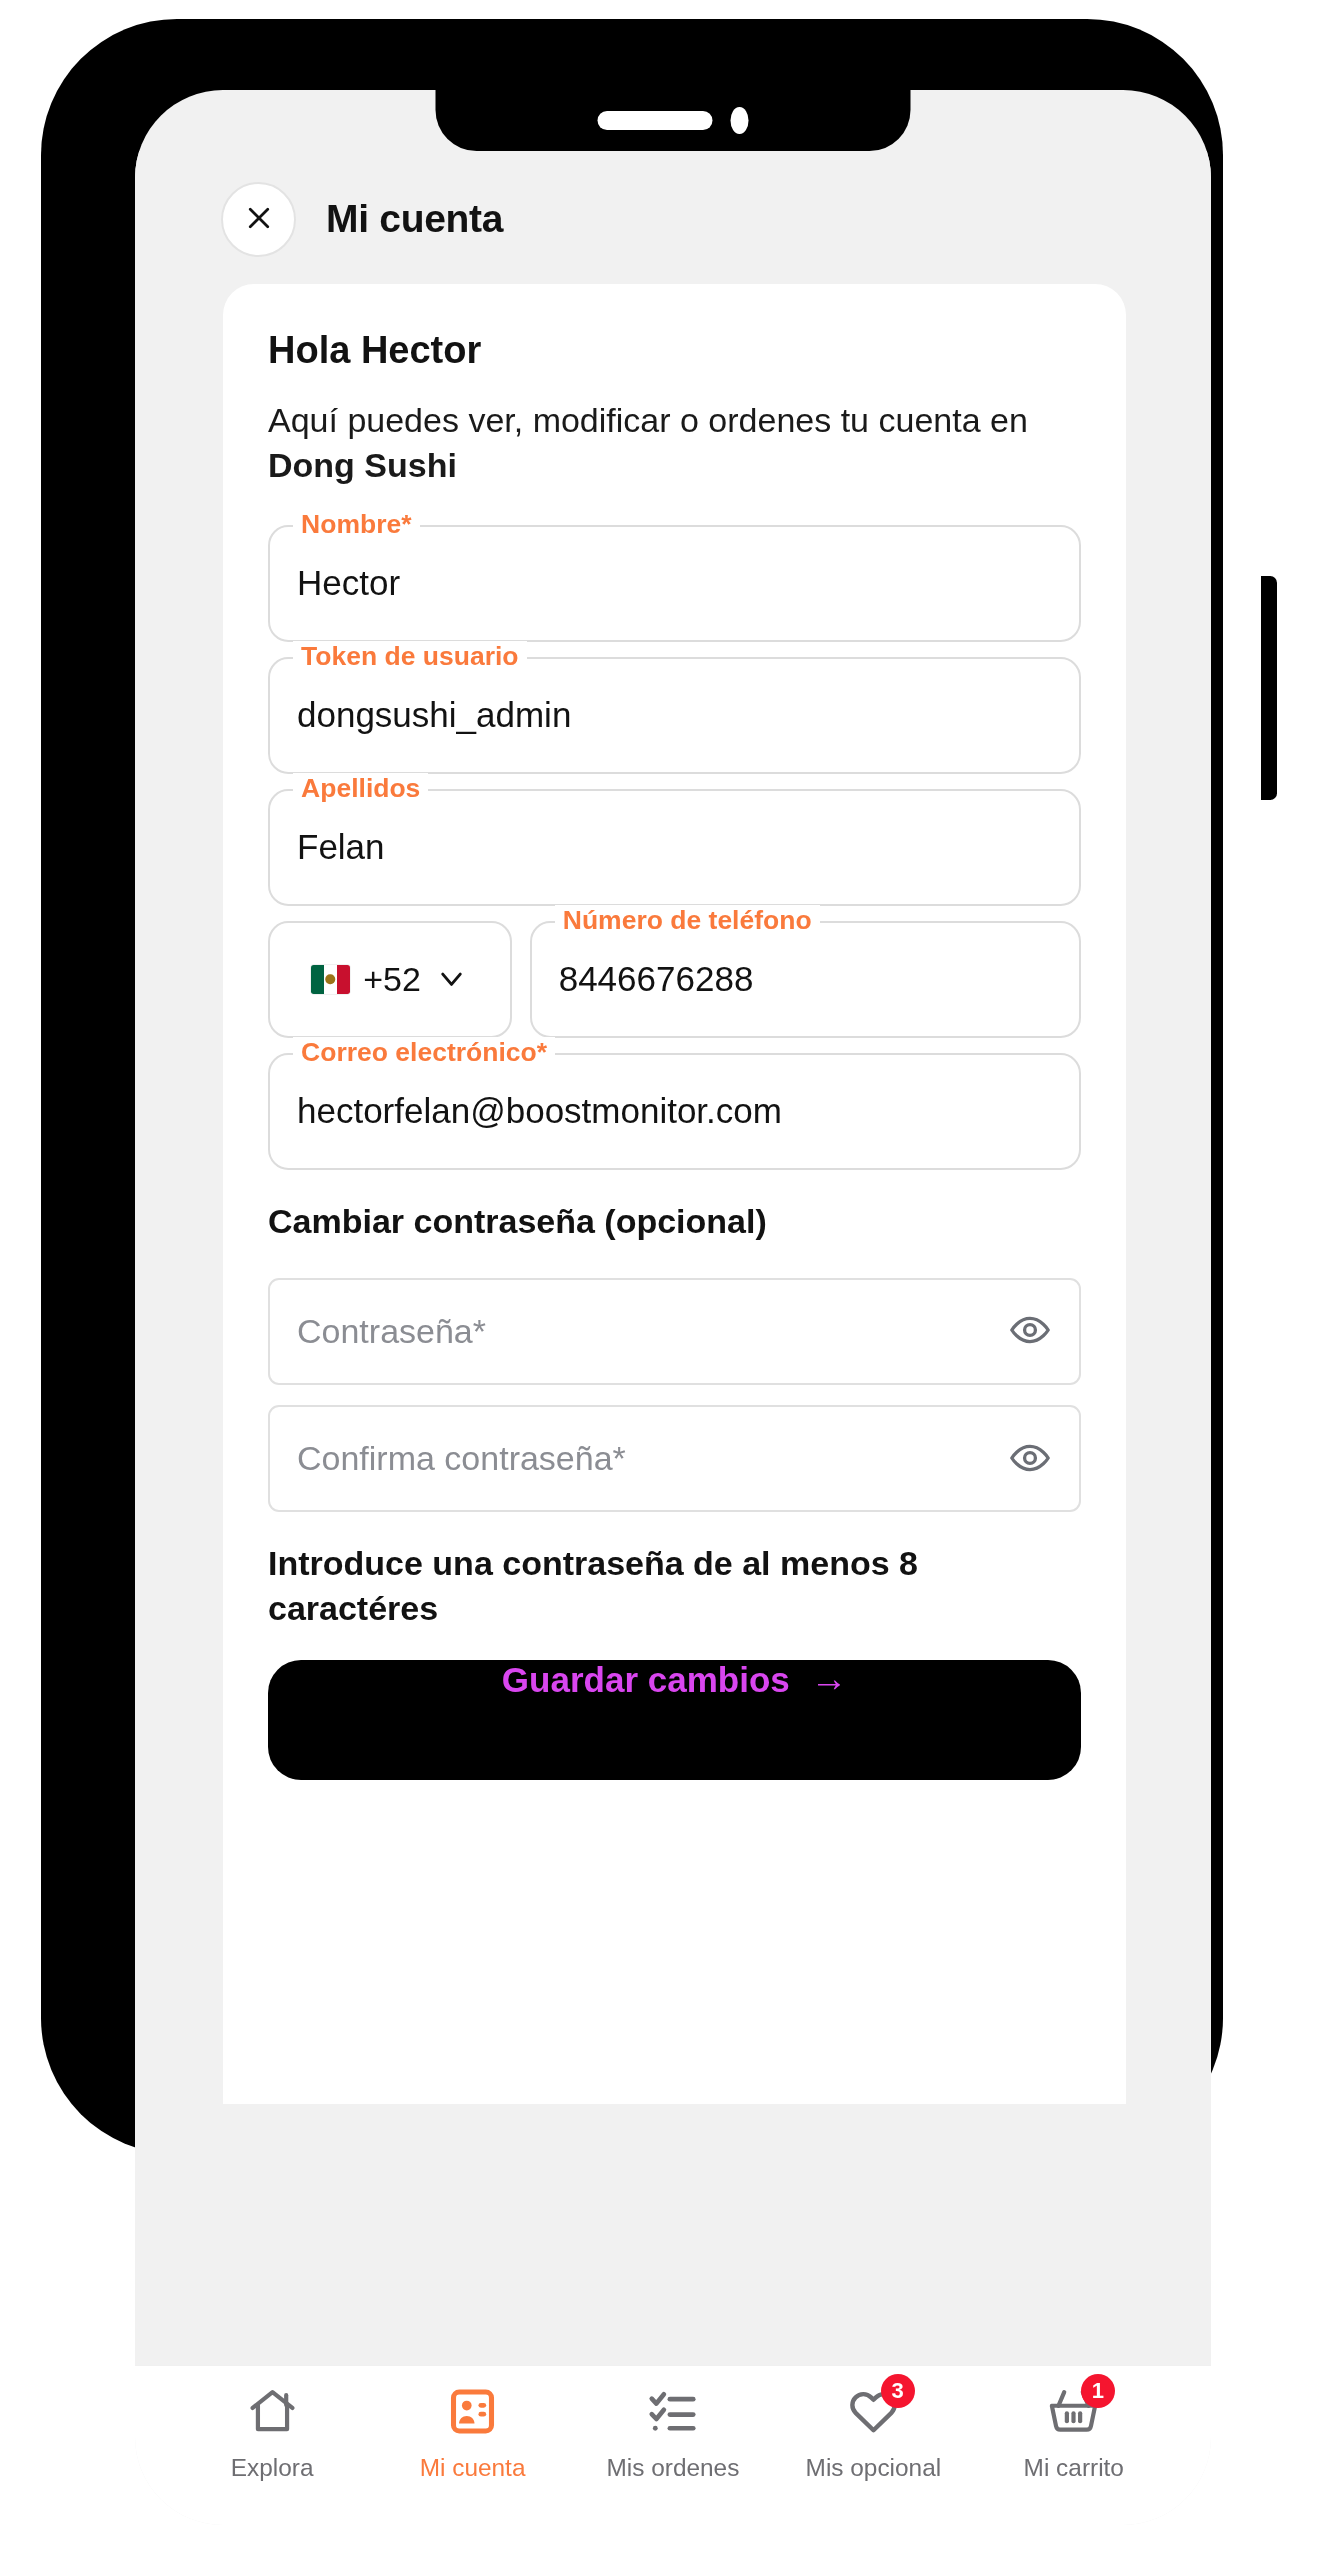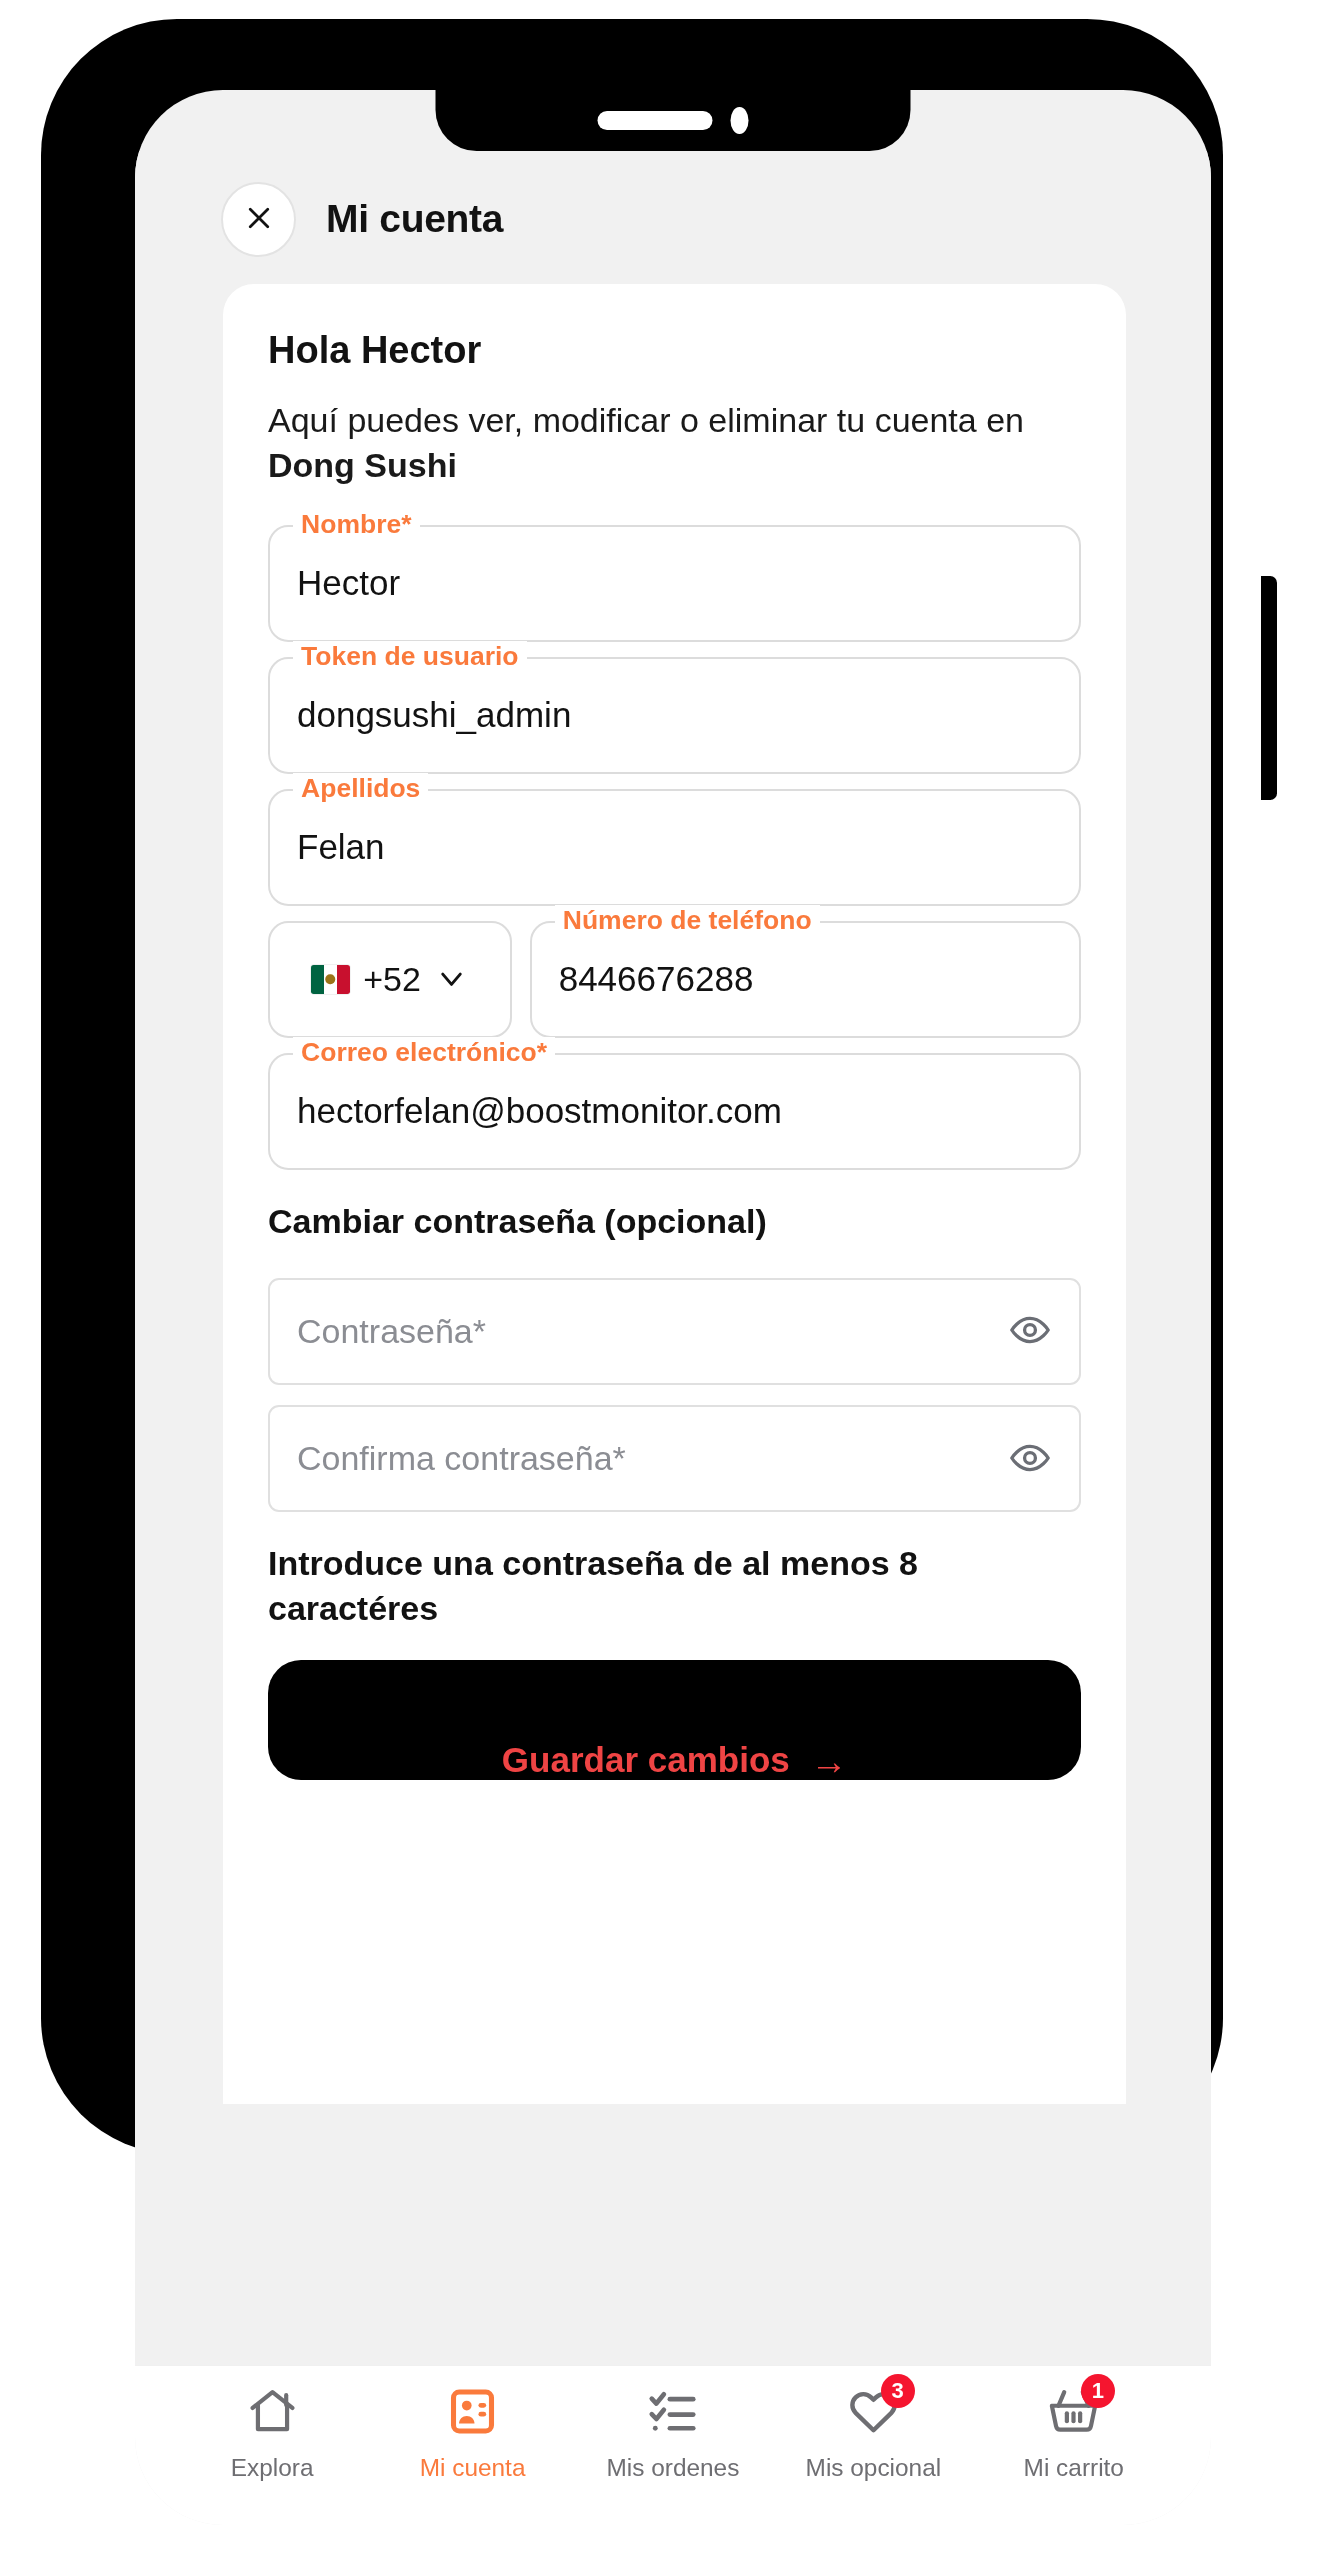--- a/index.html
+++ b/index.html
@@ -245,26 +245,26 @@
     max-width: 801px;
   }
 
   
   #save-button {
     width: 100%;
     height: 120px;
     background: #000000;
     border: none;
     border-radius: 33px;
-    color: #ef4444;
+    color: #d946ef;
     font-size: 35px;
     font-weight: bold;
     font-family: "Liberation Sans", sans-serif;
     display: flex;
-    align-items: flex-end;
+    align-items: flex-start;
     justify-content: center;
     gap: 20.4px;
     cursor: pointer;
   }
   #save-arrow { font-size: 37px; line-height: 1; }
 
   
   #bottom-nav {
     position: absolute;
     left: 0;
@@ -343,21 +343,21 @@
           </svg>
         </span>
       </div>
       <div id="page-title">Mi cuenta</div>
     </div>
 
     <div id="account-card">
 
       <div id="greeting">Hola Hector</div>
 
-      <div id="intro-text"><span>Aquí puedes ver, modificar o eliminar tu cuenta en </span><b>Dong Sushi</b></div>
+      <div id="intro-text"><span>Aquí puedes ver, modificar o ordenes tu cuenta en </span><b>Dong Sushi</b></div>
 
       <div class="field">
         <span class="field-legend">Nombre*</span>
         <span class="field-value">Hector</span>
       </div>
 
       <div class="field">
         <span class="field-legend">Token de usuario</span>
         <span class="field-value">dongsushi_admin</span>
       </div>

